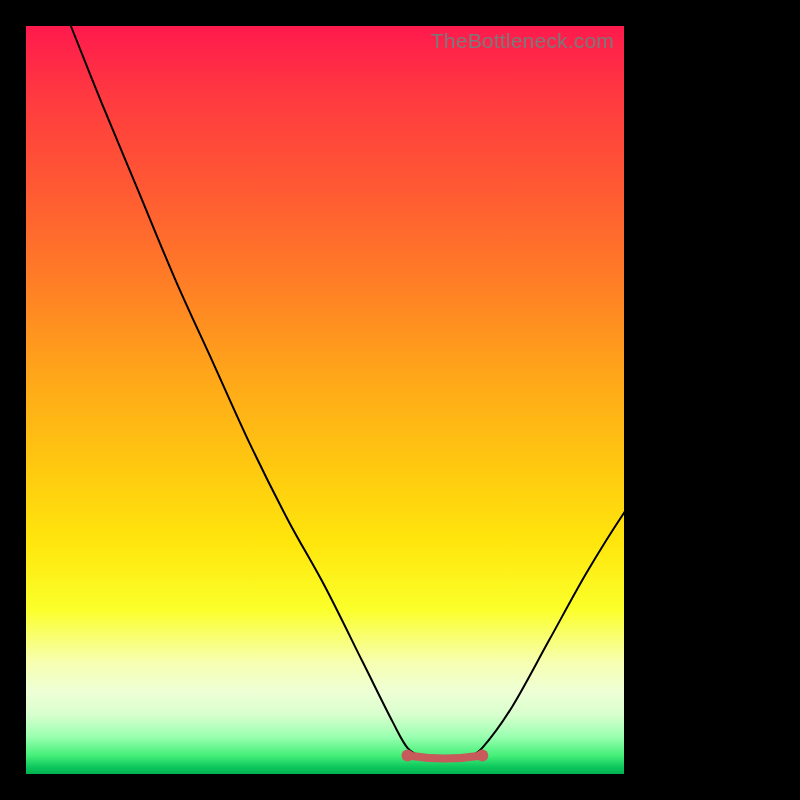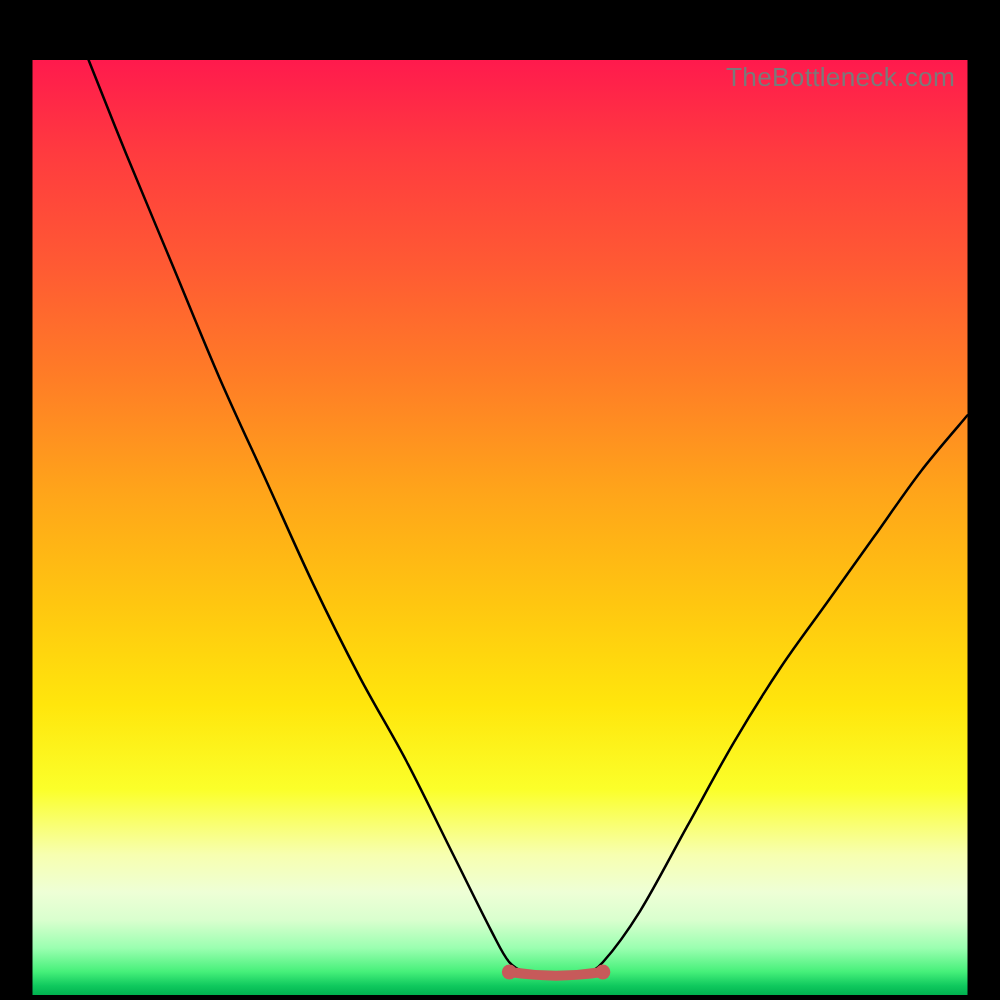--- a/index.html
+++ b/index.html
@@ -14,42 +14,41 @@
   .frame {
     position: relative;
     width: 800px;
     height: 800px;
     background: #000;
   }
   .plot-area {
     position: absolute;
     left: 26px;
     top: 26px;
-    width: 748px;
+    width: 598px;
     height: 748px;
     
     background: linear-gradient(
       to bottom,
       #ff1a4d 0%,
       #ff3b3f 10%,
       #ff5a33 22%,
       #ff7d26 34%,
       #ffa41a 46%,
       #ffc610 58%,
       #ffe60c 69%,
       #fbff2a 78%,
       #f7ffb0 85%,
       #eeffd6 89%,
       #d9ffce 92%,
       #9affb0 95%,
       #46f07a 97.5%,
       #10c95e 99%,
       #00b24f 100%
     );
-    margin-top: 22px;
   }
   .watermark {
     position: absolute;
     top: 3px;
     right: 10px;
     color: #7a7a7a;
     font-size: 21px;
     letter-spacing: 0.2px;
     user-select: none;
   }

